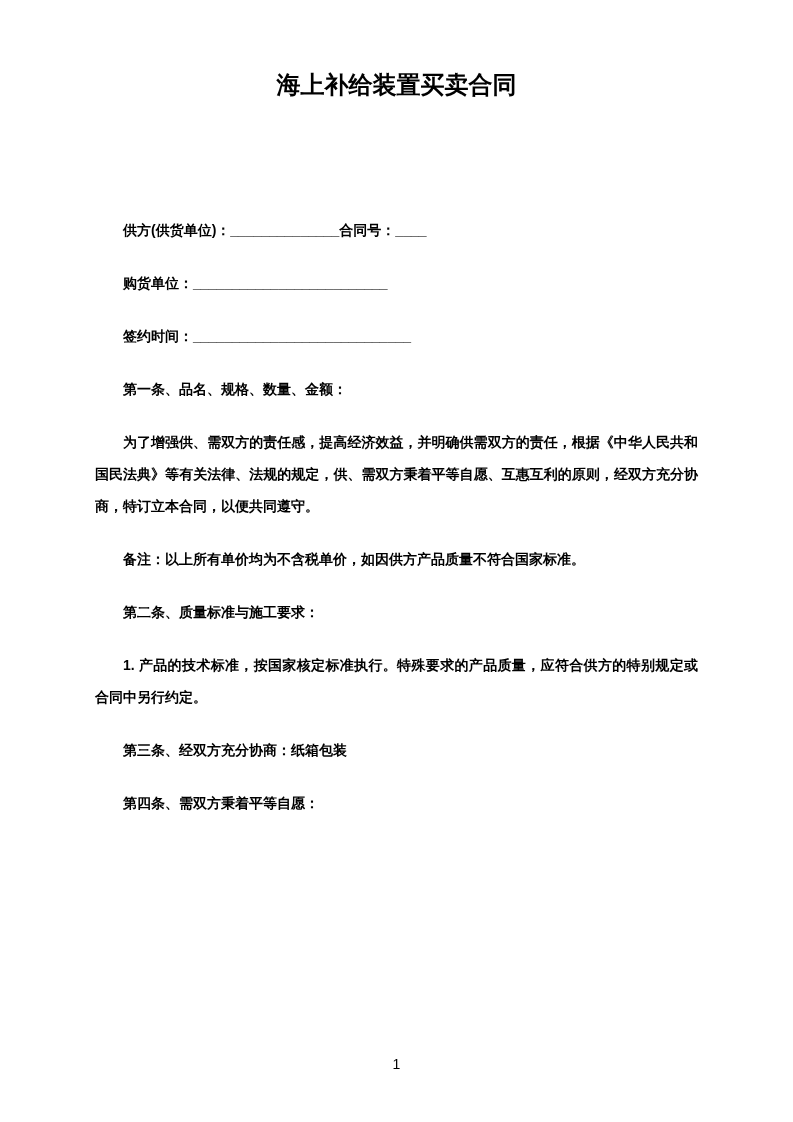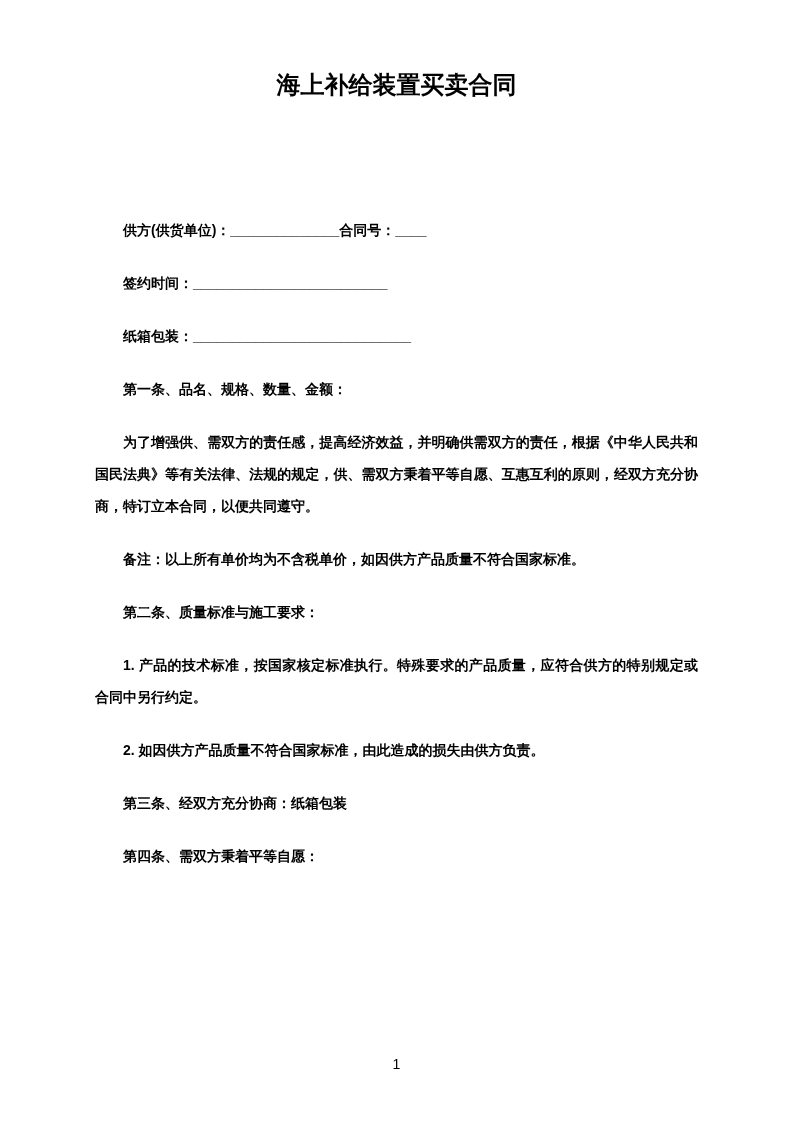--- a/index.html
+++ b/index.html
@@ -57,35 +57,34 @@
 </head>
 <body>
 
 <div class="page">
 
   <h1 class="doc-title">海上补给装置买卖合同</h1>
 
   <p class="line"><span>供方(供货单位)：</span><span class="blank">______________</span><span>合同号：</span><span class="blank">____</span></p>
 
 
-  <p class="line"><span>签约时间：</span><span class="blank">_________________________</span></p>
+  <p class="line"><span>购货单位：</span><span class="blank">_________________________</span></p>
 
-  <p class="line"><span>纸箱包装：</span><span class="blank">____________________________</span></p>
+  <p class="line"><span>签约时间：</span><span class="blank">____________________________</span></p>
 
   <p class="line">第一条、品名、规格、数量、金额：</p>
 
   <p class="line">为了增强供、需双方的责任感，提高经济效益，并明确供需双方的责任，根据《中华人民共和国民法典》等有关法律、法规的规定，供、需双方秉着平等自愿、互惠互利的原则，经双方充分协商，特订立本合同，以便共同遵守。</p>
 
   <p class="line">备注：以上所有单价均为不含税单价，如因供方产品质量不符合国家标准。</p>
 
   <p class="line">第二条、质量标准与施工要求：</p>
 
   <p class="line">1. 产品的技术标准，按国家核定标准执行。特殊要求的产品质量，应符合供方的特别规定或合同中另行约定。</p>
 
-  <p class="line">2. 如因供方产品质量不符合国家标准，由此造成的损失由供方负责。</p>
 
   <p class="line">第三条、经双方充分协商：纸箱包装</p>
 
   <p class="line">第四条、需双方秉着平等自愿：</p>
 
   <div class="page-footer">1</div>
 
 </div>
 
 </body></html>

